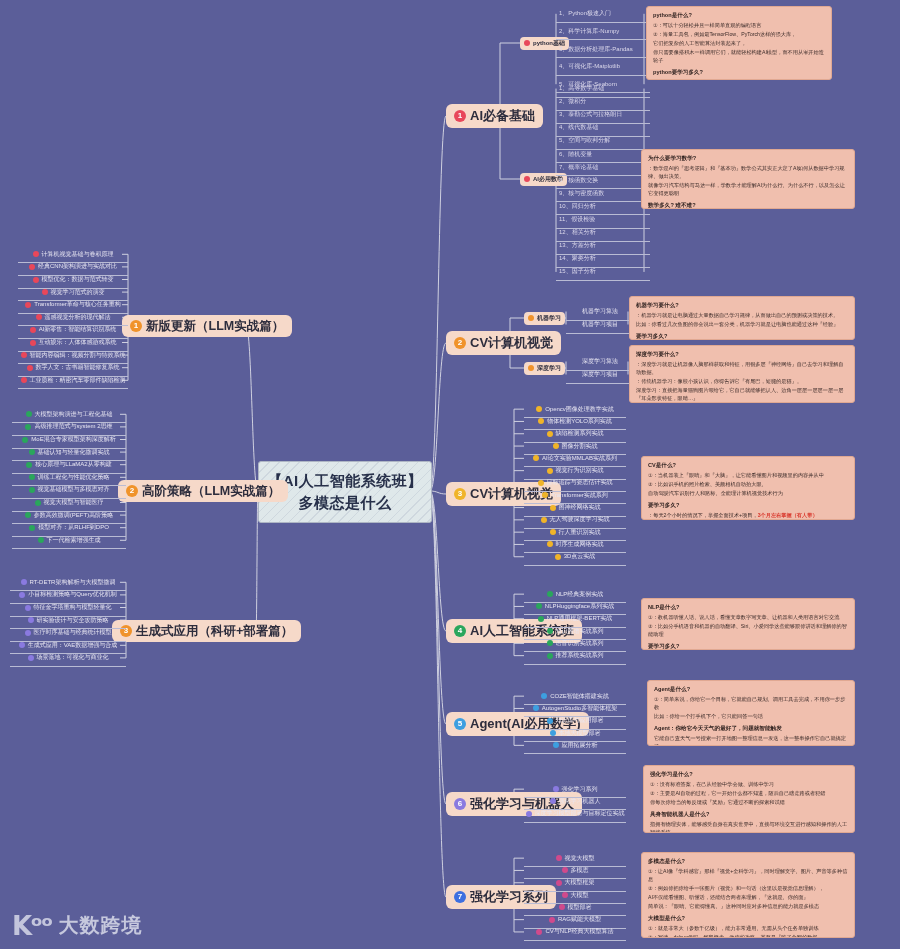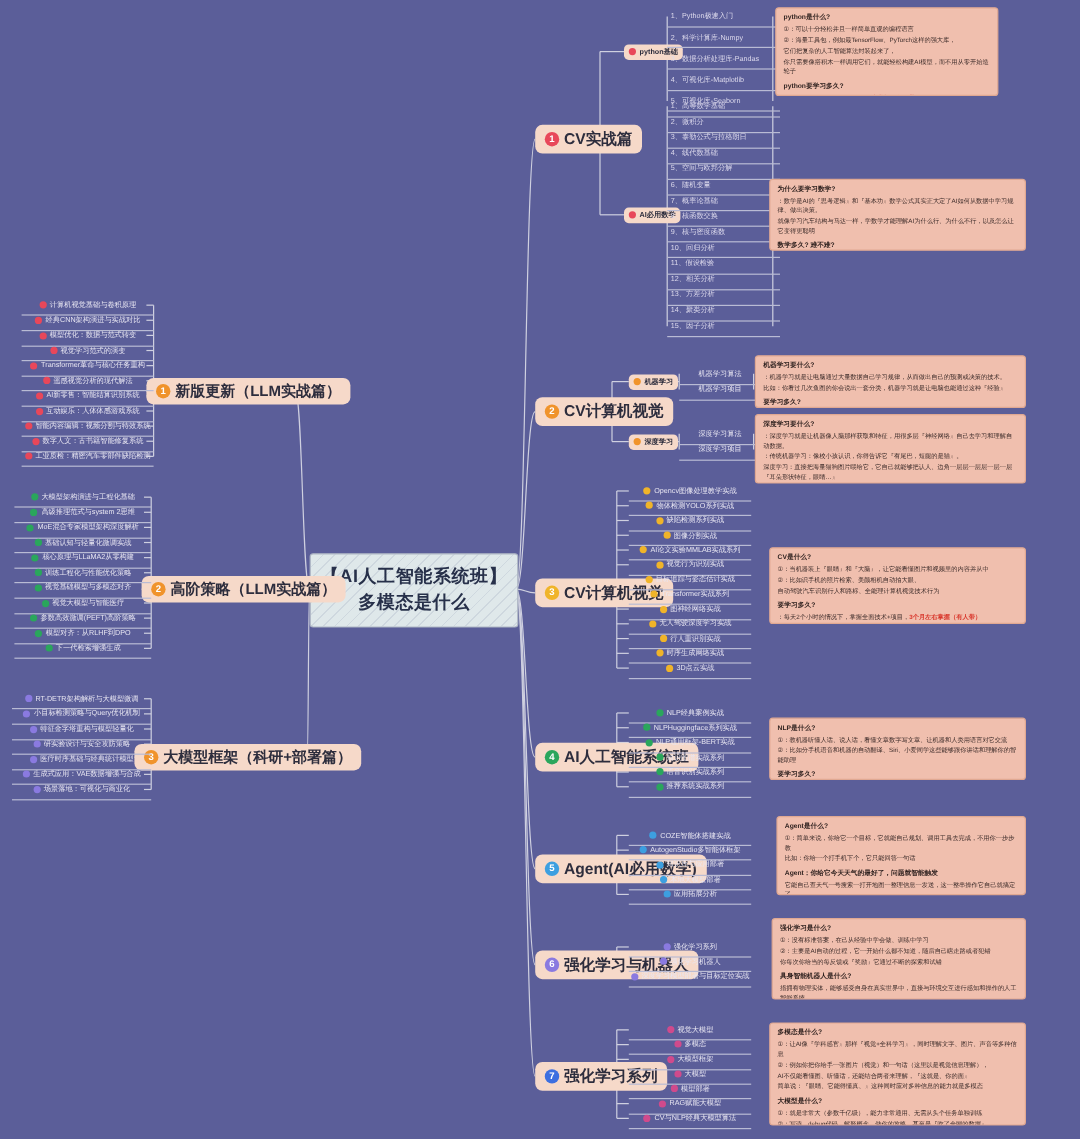--- a/index.html
+++ b/index.html
@@ -218,21 +218,21 @@
     </svg>
 
   <div class="center-node">
     <span>【AI人工智能系统班】</span>
     <span>多模态是什么</span>
   </div>
 
   <div id="right-layer">
       <div class="l1" style="left: 446px; top: 104px;">
         <span class="num" style="background: rgb(232, 71, 90);">1</span>
-        <span>CV实战篇</span>
+        <span>AI必备基础</span>
       </div>
       <div class="l2" style="left: 520px; top: 36.5px;">
         <span class="dot" style="background: rgb(232, 71, 90);"></span>
         <span>python基础</span>
       </div>
       <div class="leaf num-list" style="left: 556px; top: 5.8px; width: 88px;">
         <span>1、Python极速入门</span>
       </div>
       <div class="leaf num-list" style="left: 556px; top: 23.4px; width: 88px;">
         <span>2、科学计算库-Numpy</span>
@@ -568,21 +568,21 @@
       <div class="leaf" style="left: 12px; top: 519.7px; width: 108px;">
         <span class="bullet" style="background: rgb(42, 166, 92);"></span>
         <span>模型对齐：从RLHF到DPO</span>
       </div>
       <div class="leaf" style="left: 12px; top: 532.3px; width: 108px;">
         <span class="bullet" style="background: rgb(42, 166, 92);"></span>
         <span>下一代检索增强生成</span>
       </div>
       <div class="l1 left" style="left: 112px; top: 620px;">
         <span class="num" style="background: rgb(240, 147, 43);">3</span>
-        <span>大模型框架（科研+部署篇）</span>
+        <span>生成式应用（科研+部署篇）</span>
       </div>
       <div class="leaf" style="left: 10px; top: 574.3px; width: 110px;">
         <span class="bullet" style="background: rgb(138, 122, 224);"></span>
         <span>RT-DETR架构解析与大模型微调</span>
       </div>
       <div class="leaf" style="left: 10px; top: 586.9px; width: 110px;">
         <span class="bullet" style="background: rgb(138, 122, 224);"></span>
         <span>小目标检测策略与Query优化机制</span>
       </div>
       <div class="leaf" style="left: 10px; top: 599.5px; width: 110px;">
@@ -677,13 +677,17 @@
         <p>②：例如你把你给手一张图片（视觉）和一句话（这里以是视觉信息理解），</p>
         <p>AI不仅能看懂图、听懂话，还能结合两者来理解，『这就是、你的面』</p>
         <p>简单说：『眼睛、它能得懂真、』这种同时应对多种信息的能力就是多模态</p>
         <div class="gap"></div>
         <b>大模型是什么?</b>
         <p>①：就是非常大（参数千亿级），能力非常通用、无需从头个任务单独训练</p>
         <p>②：写诗、debug代码、解释概念、做你的攻略、甚至是『吃了全网的数据』</p>
       </div>
     </div>
 
+  <div class="watermark">
+    <span class="mark">Kᵒᵒ</span>
+    <span class="wtext">大数跨境</span>
+  </div>
 </div>
 
 </body></html>

